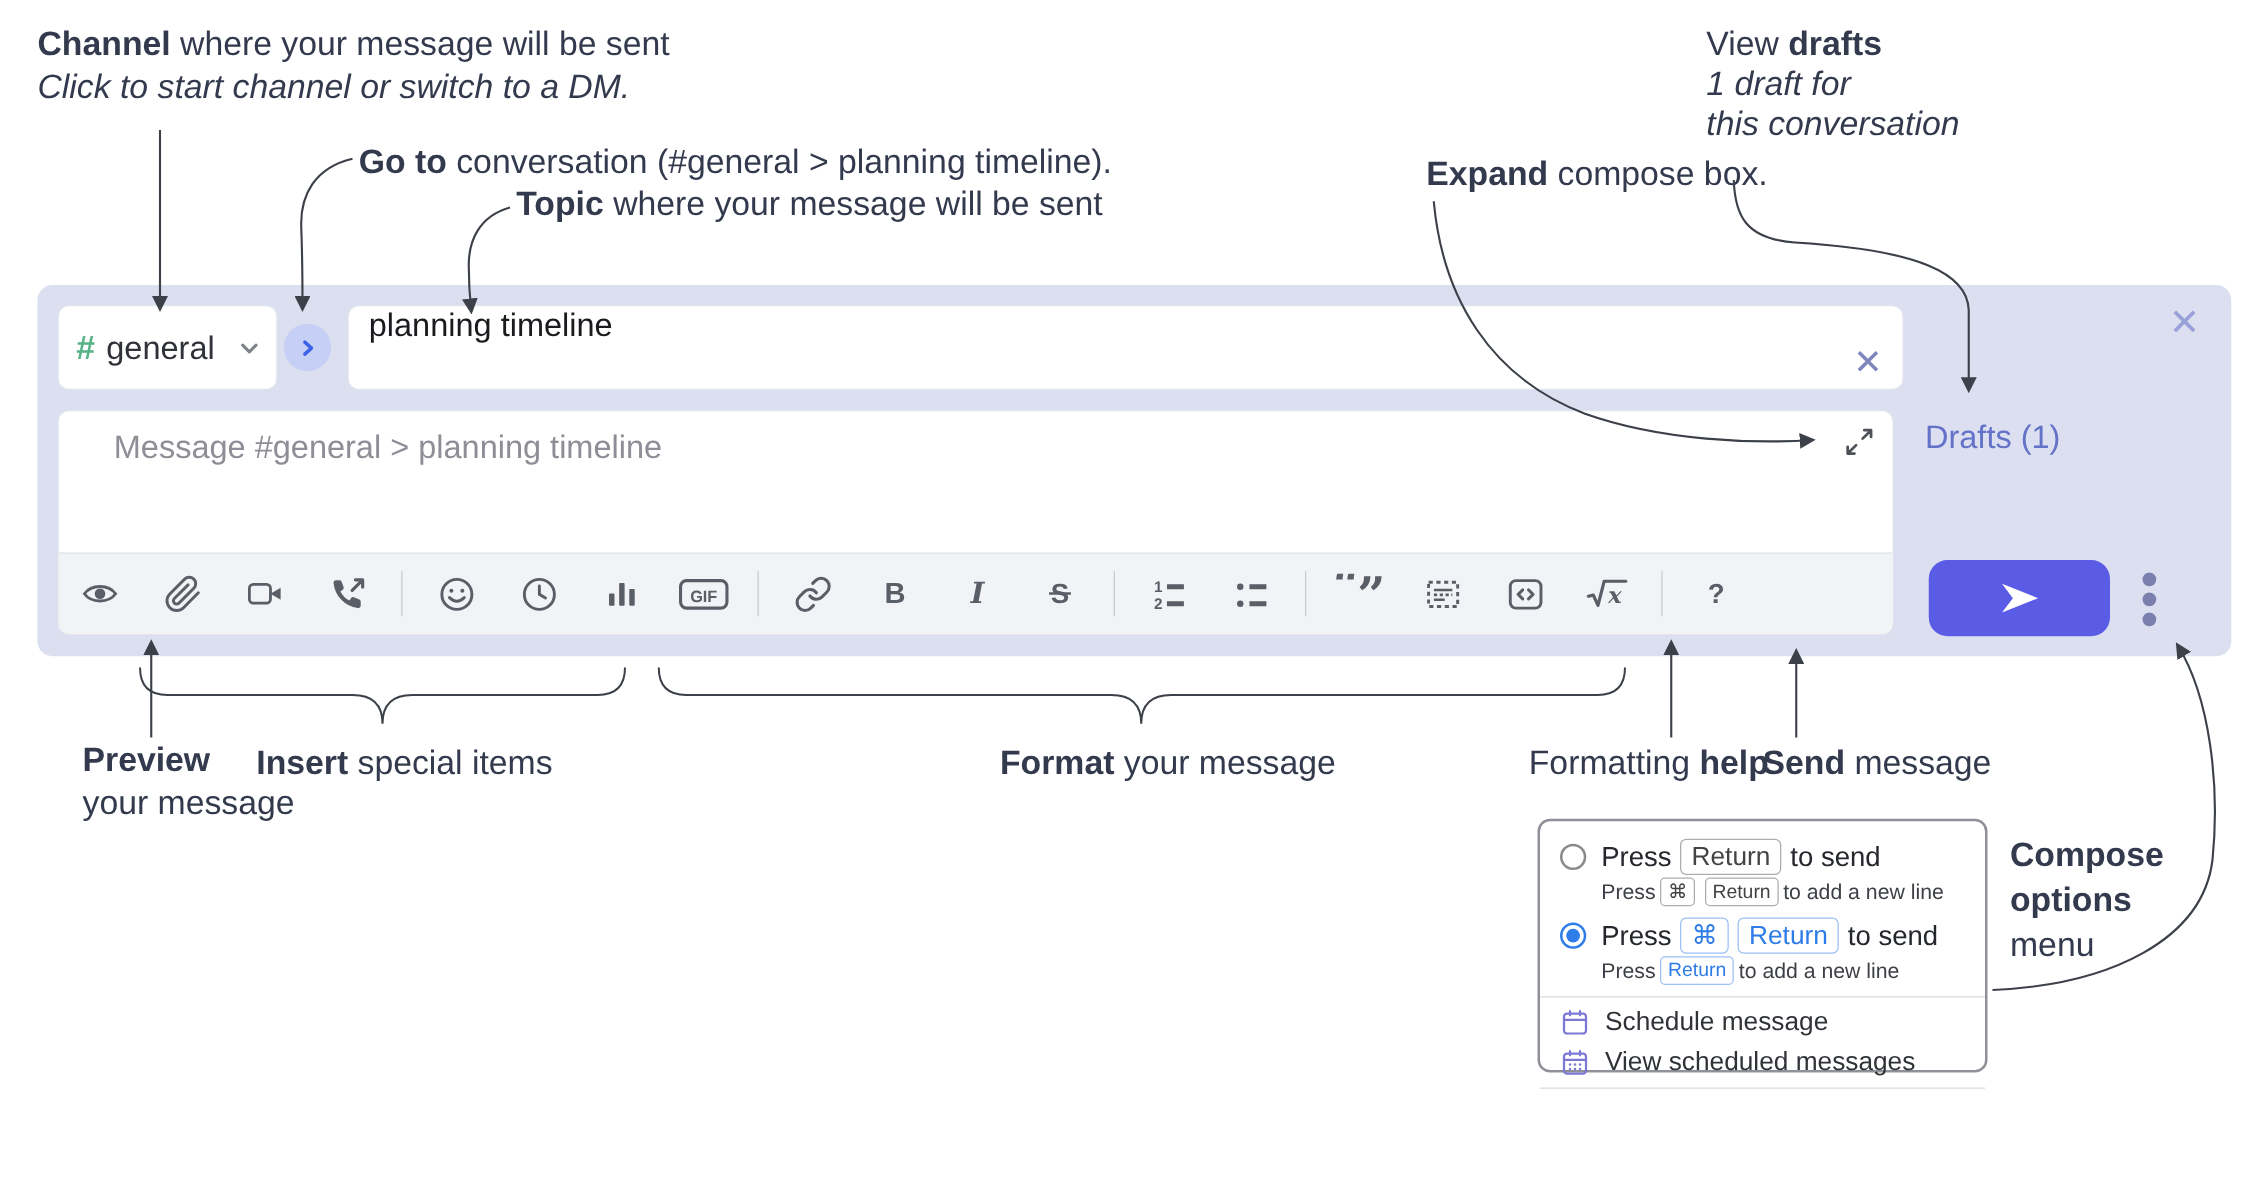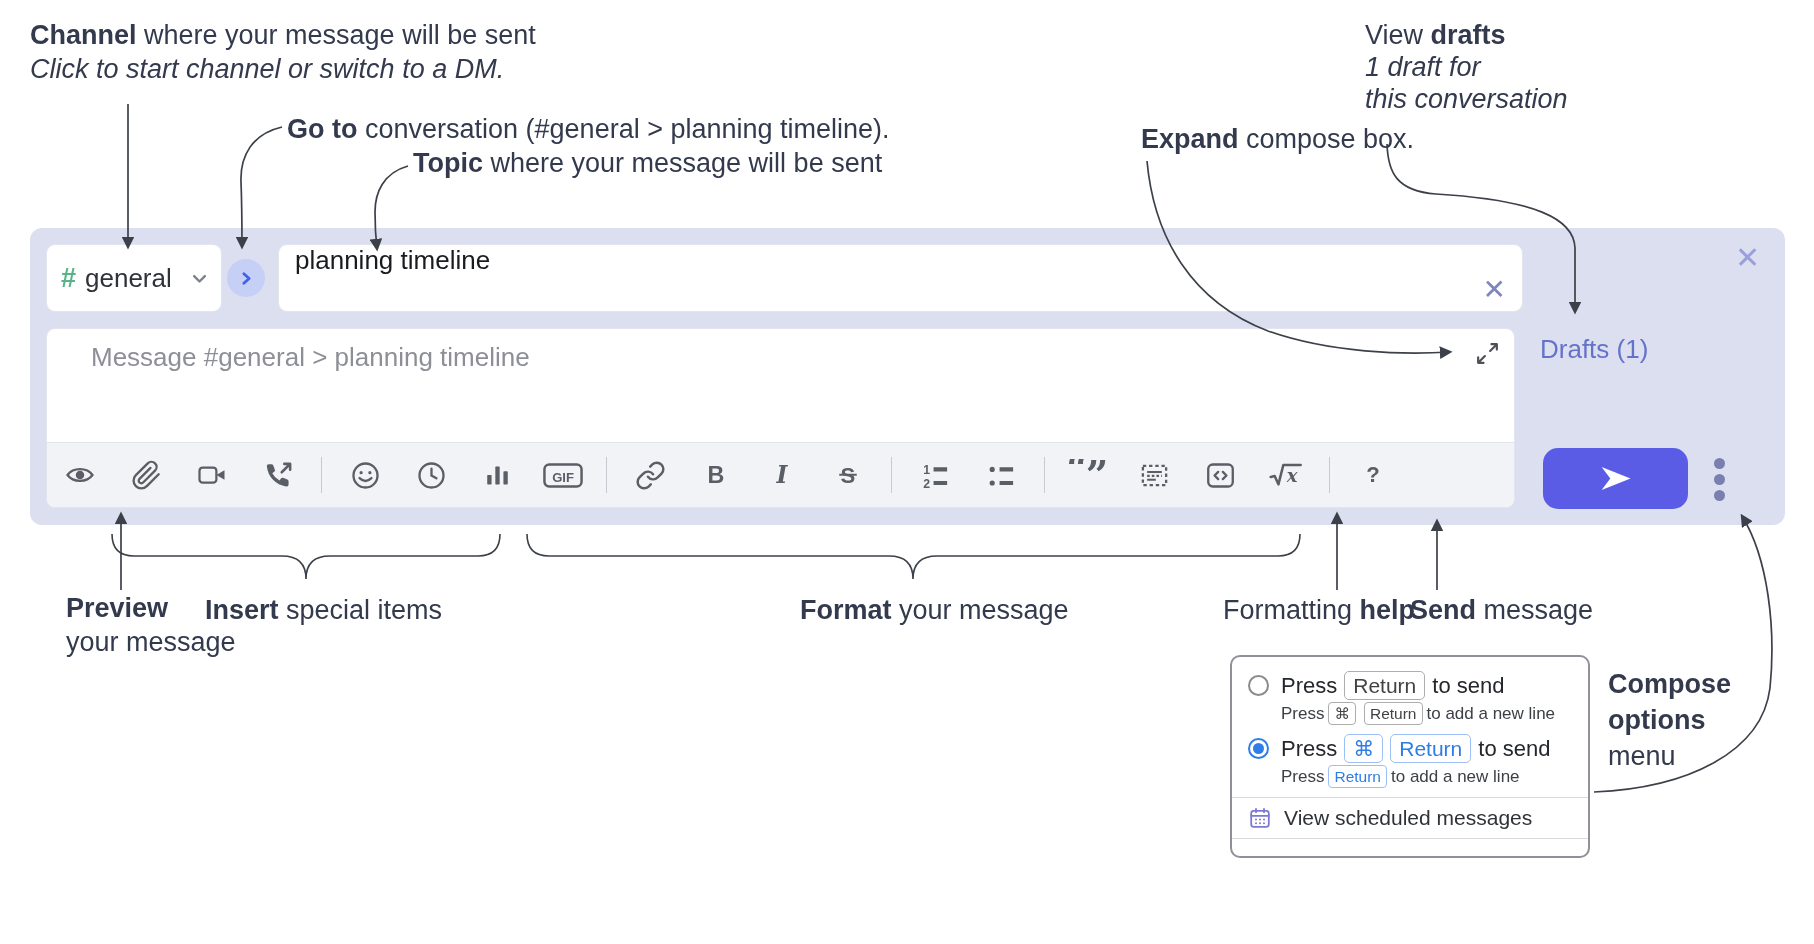--- a/index.html
+++ b/index.html
@@ -340,20 +340,29 @@
       <span>Press</span>
         <span class="key sm blue">Return</span>
         <span>to add a new line</span>
     </div>
     <div class="pdiv"></div>
     <div class="menu-item">
       <span style="display:flex;">
           <svg viewBox="0 0 24 24" width="24" height="24" fill="none" stroke="#7c79d4" stroke-width="1.8" stroke-linecap="round">
             <rect x="3.2" y="4.8" width="17.6" height="16" rx="2.5"></rect>
             <path d="M8 2.8 v3.4 M16 2.8 v3.4 M3.2 9.8 h17.6"></path>
+          </svg>
+        </span>
+      <span>Schedule message</span>
+    </div>
+    <div class="menu-item">
+      <span style="display:flex;">
+          <svg viewBox="0 0 24 24" width="24" height="24" fill="none" stroke="#7c79d4" stroke-width="1.8" stroke-linecap="round">
+            <rect x="3.2" y="4.8" width="17.6" height="16" rx="2.5"></rect>
+            <path d="M8 2.8 v3.4 M16 2.8 v3.4 M3.2 9.8 h17.6"></path>
             <g fill="#7c79d4" stroke="none">
               <circle cx="8" cy="13.6" r="1"></circle>
               <circle cx="12" cy="13.6" r="1"></circle>
               <circle cx="16" cy="13.6" r="1"></circle>
               <circle cx="8" cy="17.2" r="1"></circle>
               <circle cx="12" cy="17.2" r="1"></circle>
               <circle cx="16" cy="17.2" r="1"></circle>
             </g>
           </svg>
         </span>

